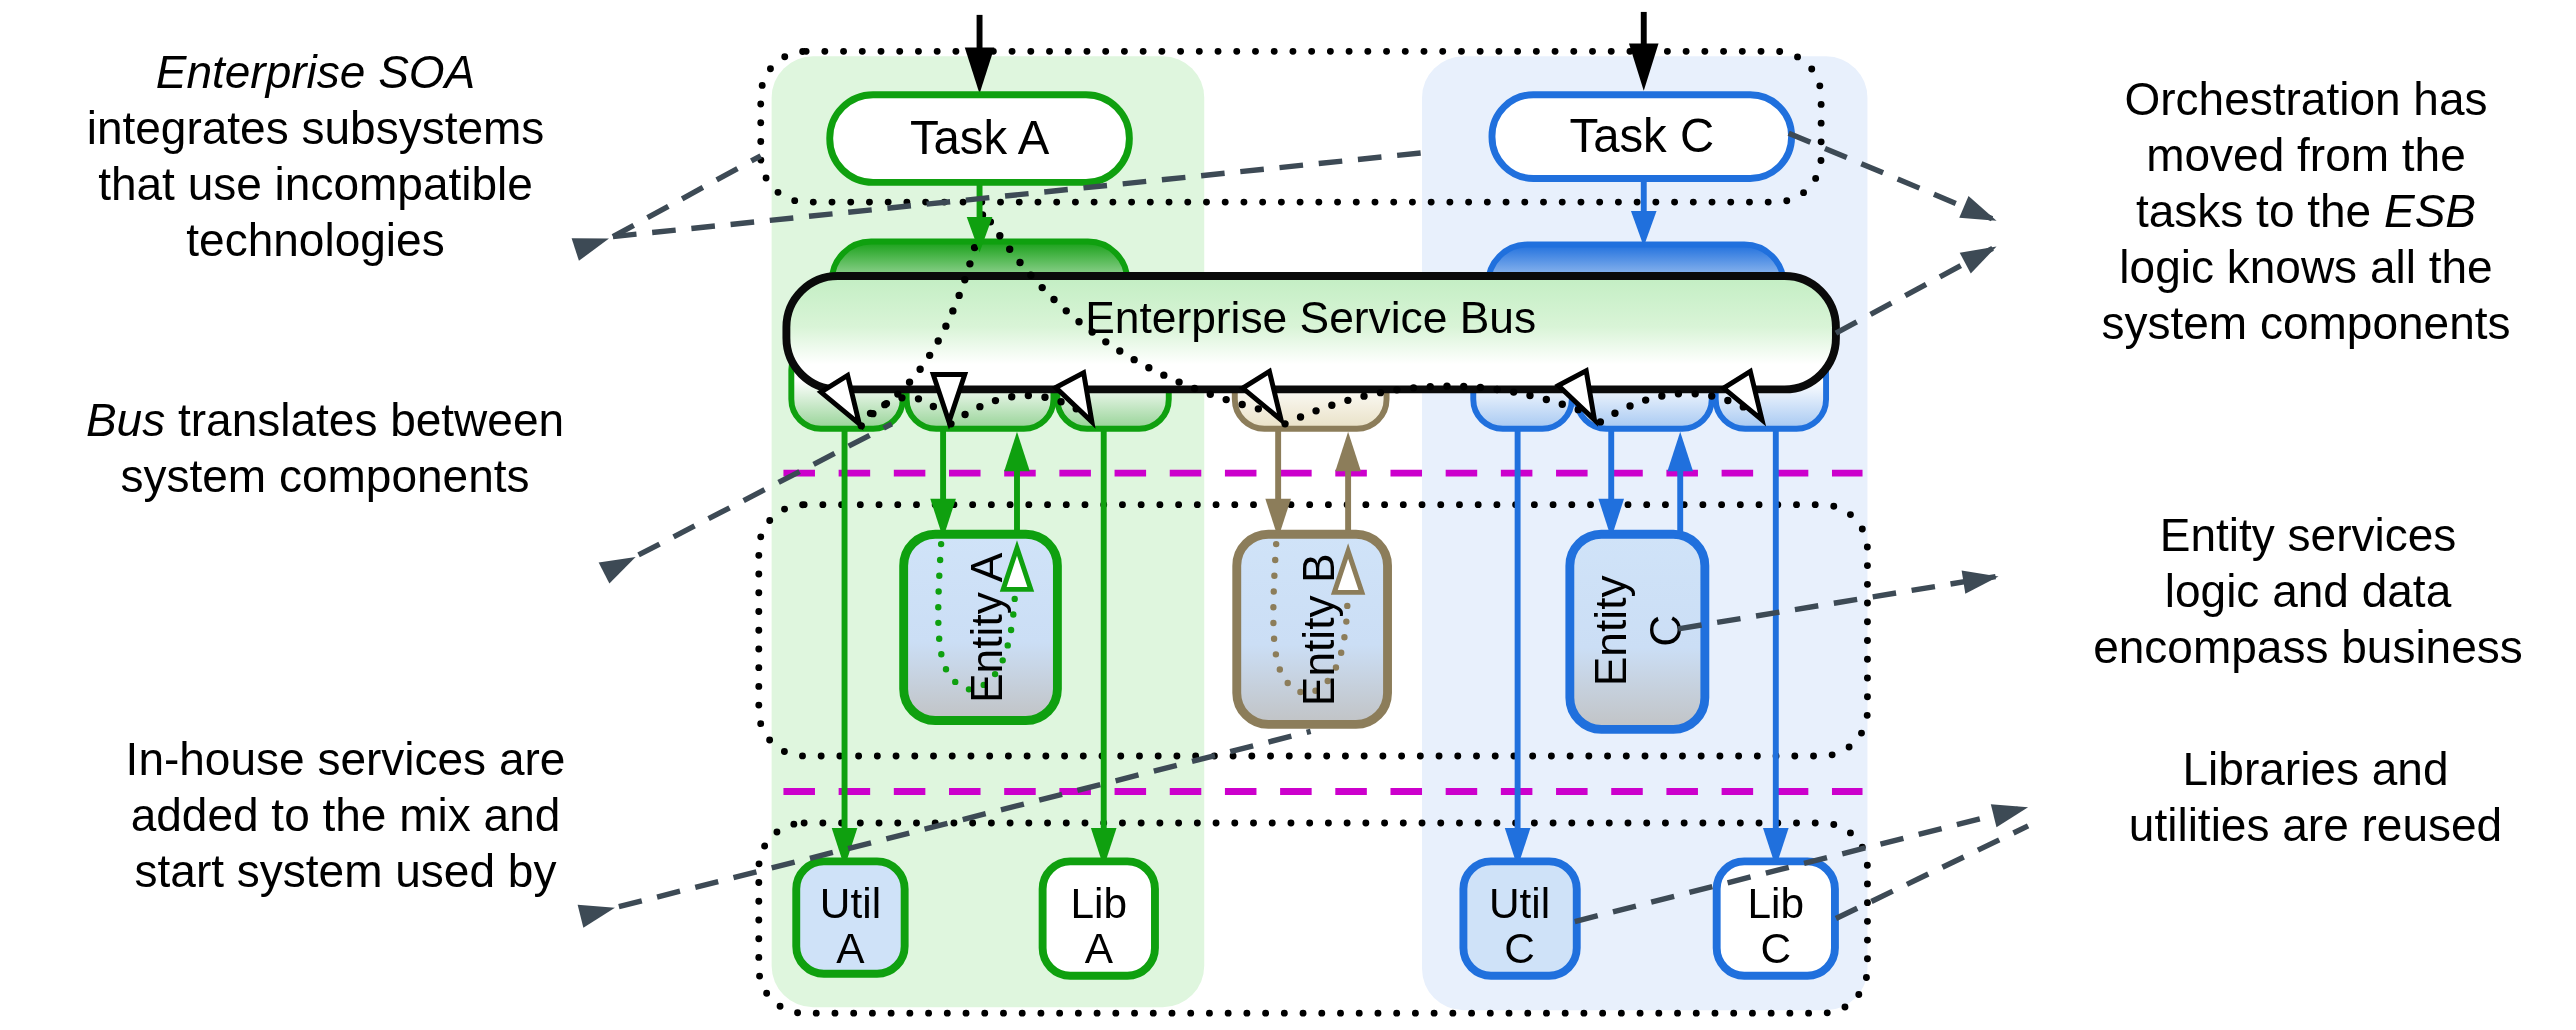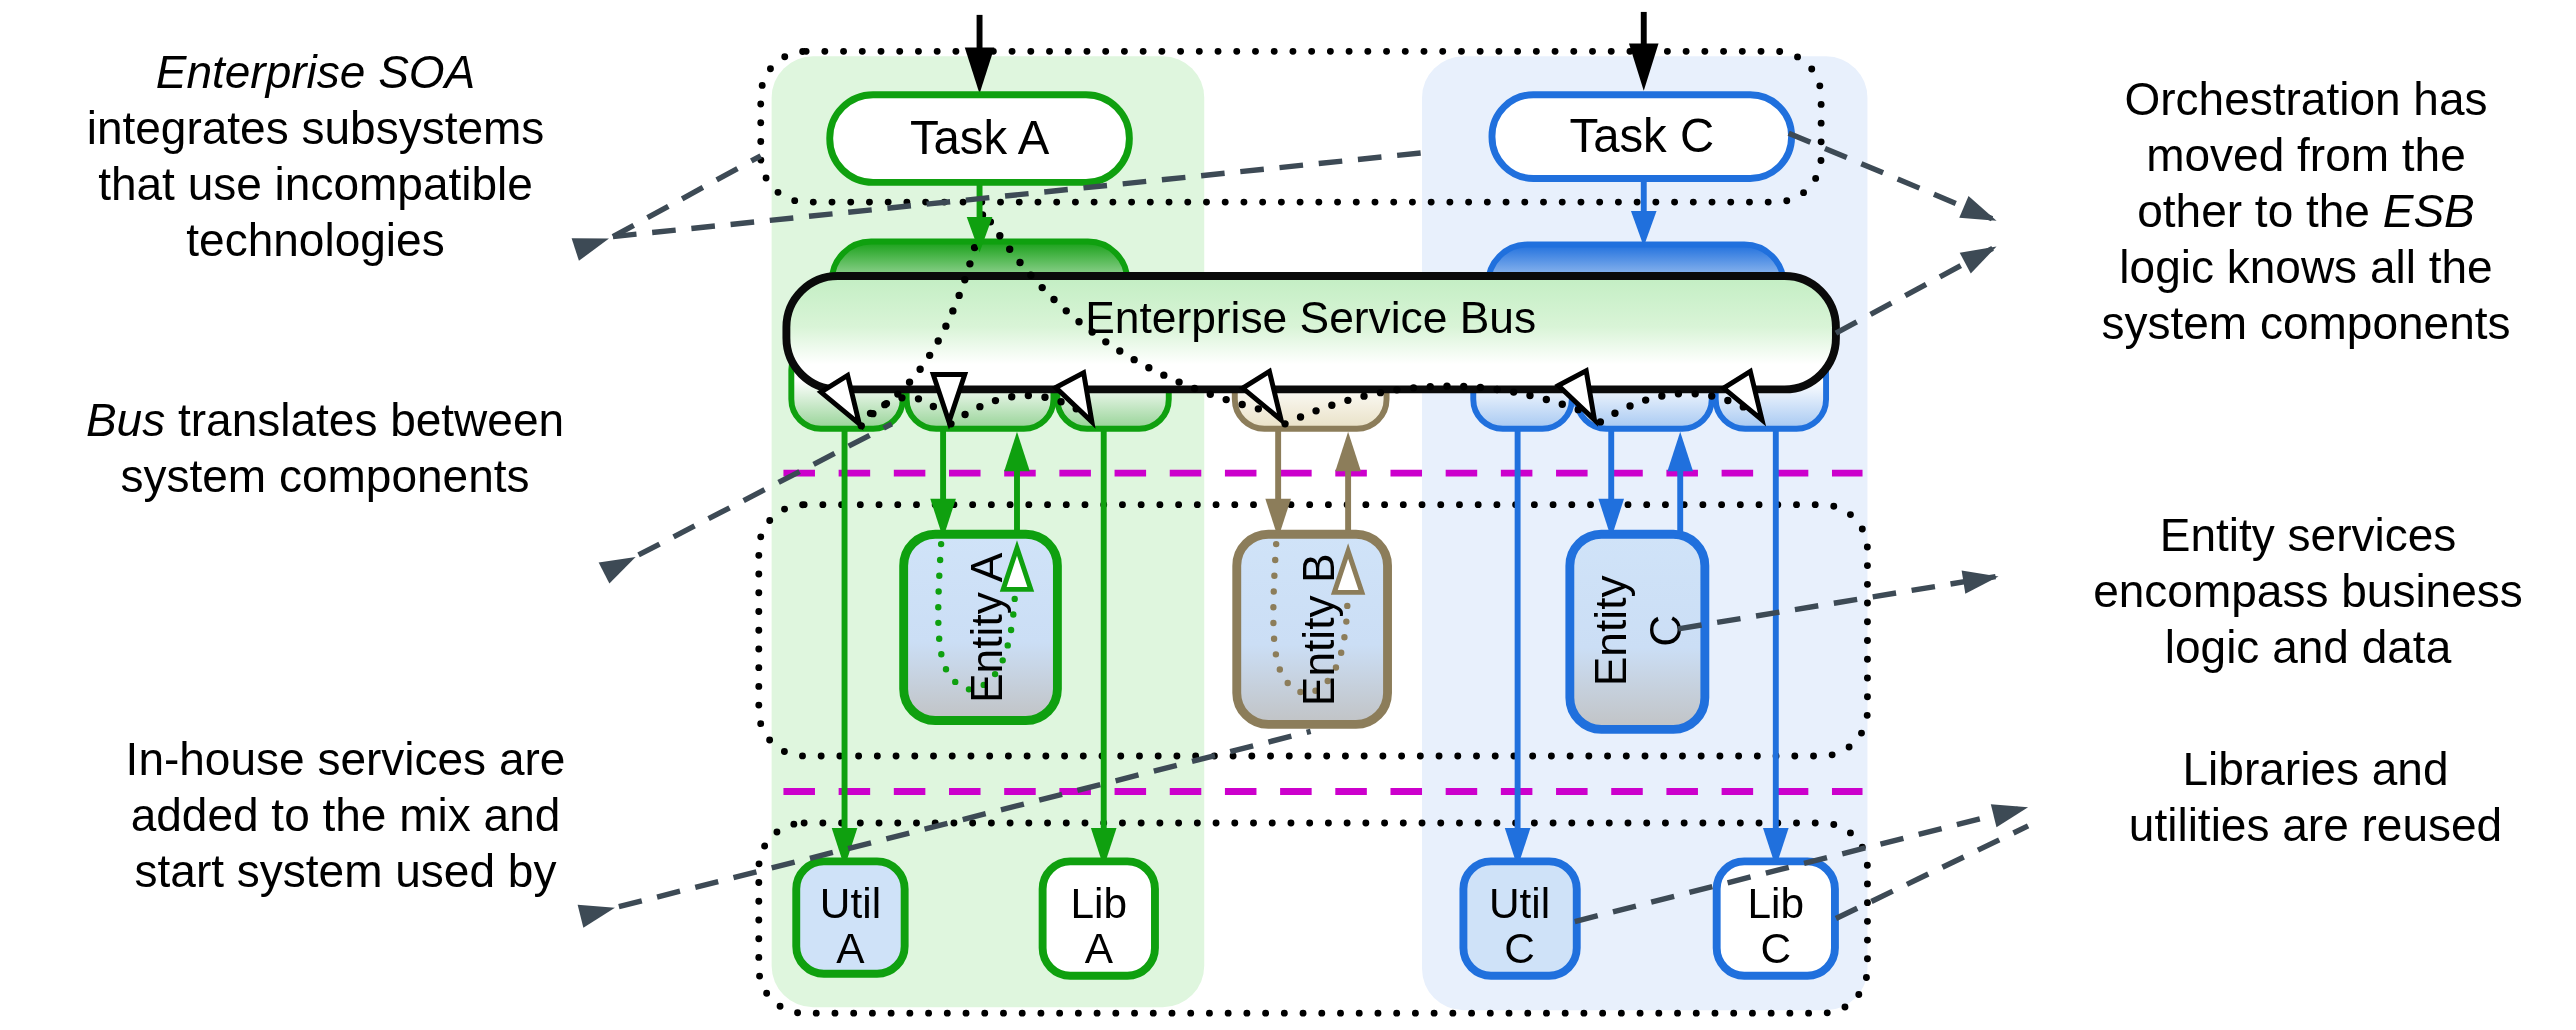--- a/index.html
+++ b/index.html
@@ -255,28 +255,28 @@
       <div class="line"><span>system components</span></div>
     </div>
 <div class="annot" style="left:40px;top:731px;width:611px;">
       <div class="line"><span>In-house services are</span></div>
       <div class="line"><span>added to the mix and</span></div>
       <div class="line"><span>start system used by</span></div>
     </div>
 <div class="annot" style="left:2030px;top:71px;width:552px;">
       <div class="line"><span>Orchestration has</span></div>
       <div class="line"><span>moved from the</span></div>
-      <div class="line"><span>other to the </span><em>ESB</em></div>
+      <div class="line"><span>tasks to the </span><em>ESB</em></div>
       <div class="line"><span>logic knows all the</span></div>
       <div class="line"><span>system components</span></div>
     </div>
 <div class="annot" style="left:2040px;top:507px;width:536px;">
       <div class="line"><span>Entity services</span></div>
+      <div class="line"><span>logic and data</span></div>
       <div class="line"><span>encompass business</span></div>
-      <div class="line"><span>logic and data</span></div>
     </div>
 <div class="annot" style="left:2055px;top:741px;width:521px;">
       <div class="line"><span>Libraries and</span></div>
       <div class="line"><span>utilities are reused</span></div>
     </div>
 
 </div>
 
 
 </body></html>

